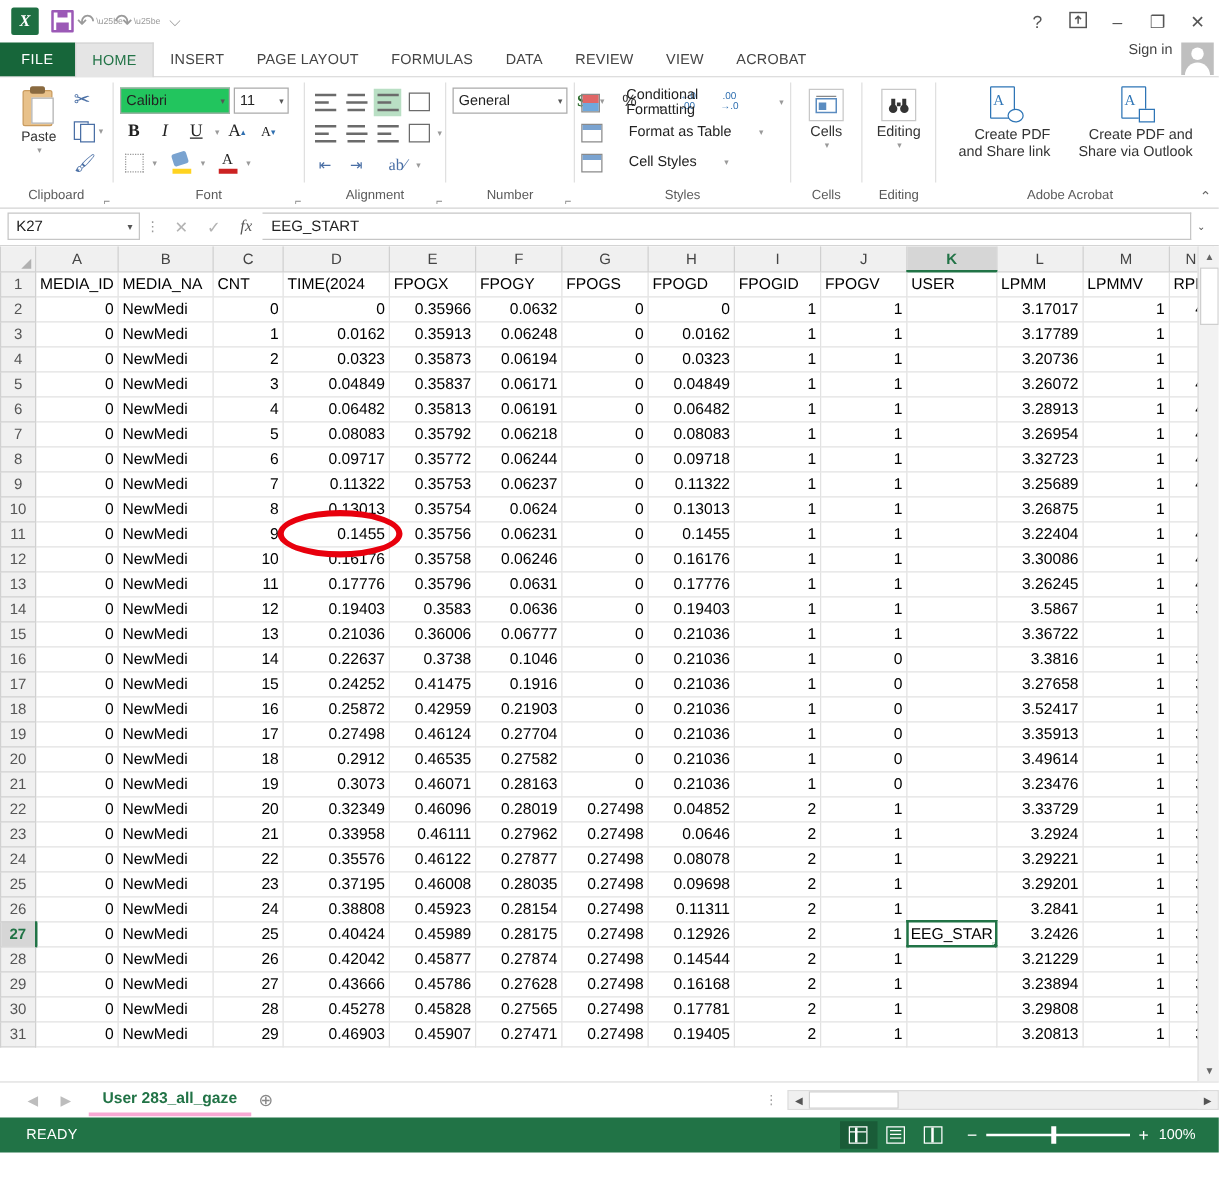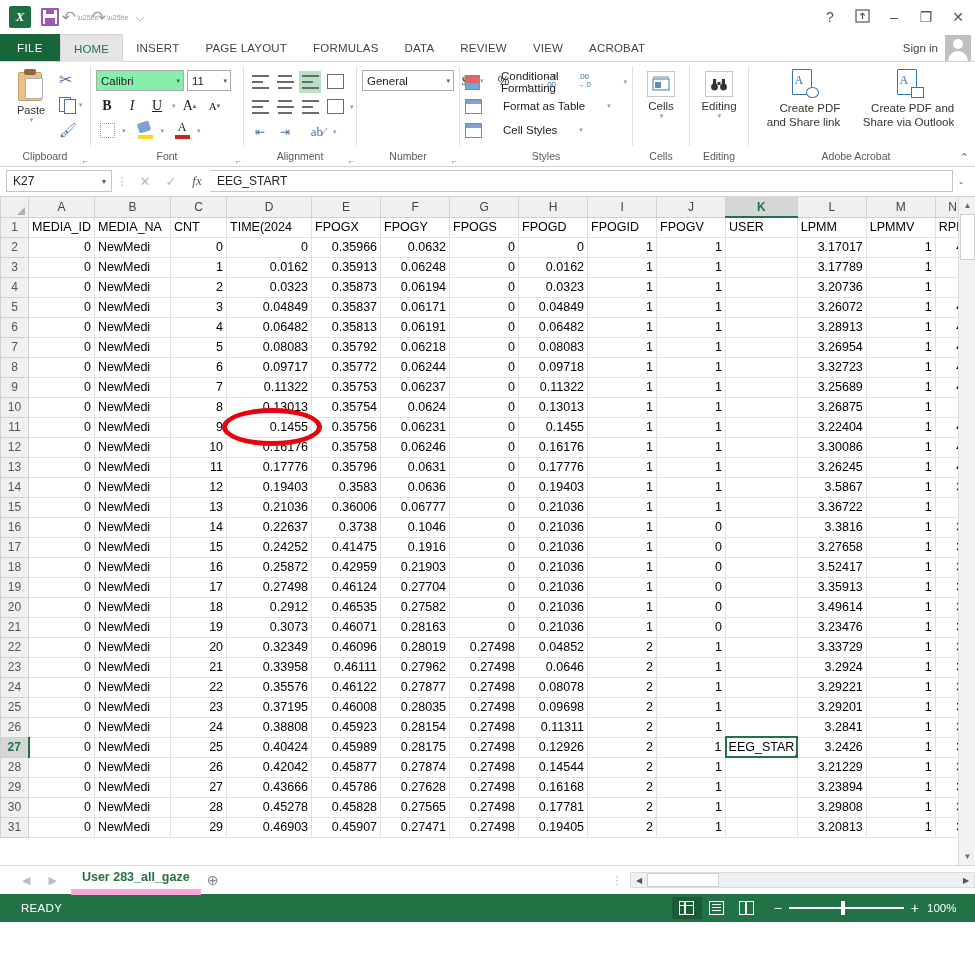--- a/index.html
+++ b/index.html
@@ -30,21 +30,21 @@
   .winbtn { font-size:14px; width:18px; text-align:center; }
 
   
   .tabstrip { height:28px; background:#fff; display:flex; align-items:stretch; position:relative;
               border-bottom:1px solid #d4d4d4; }
   .tab-file { background:#17663a; color:#fff; font-size:11.5px; letter-spacing:.4px; padding:0 17px;
               display:flex; align-items:center; }
   .tab { font-size:11.5px; color:#444; padding:0 13px; display:flex; align-items:center; letter-spacing:.2px; }
   .tab.active { background:#e5e5e5; color:#217346; border-left:1px solid #d4d4d4; border-right:1px solid #d4d4d4;
                 border-top:1px solid #d4d4d4; margin-bottom:-1px; }
-  .signin { margin-left:auto; display:flex; align-items:center; gap:7px; padding-right:4px; }
+  .signin { margin-left:auto; display:flex; gap:7px; padding-right:4px; }
   .signin-txt { font-size:11.5px; color:#444; }
   .avatar { width:26px; height:26px; background:#bfbfbf; position:relative; overflow:hidden; }
   .avatar:before { content:""; position:absolute; left:8px; top:4px; width:10px; height:10px; border-radius:50%; background:#fff; }
   .avatar:after { content:""; position:absolute; left:3px; top:16px; width:20px; height:14px; border-radius:10px 10px 0 0; background:#fff; }
 
   
   .ribbon { height:105px; background:#fff; border-bottom:1px solid #d4d4d4; display:flex; position:relative; }
   .grp { position:relative; height:105px; padding:3px 5px 0 5px; display:flex; flex-direction:column; }
   .grp-body { flex:1; display:flex; align-items:flex-start; }
   .grp-label { height:17px; font-size:10.5px; color:#5a5a5a; text-align:center; position:relative; }
@@ -63,21 +63,21 @@
   .cs-row { height:23px; display:flex; align-items:center; gap:3px; padding:0 2px; }
   .scissors { font-size:16px; color:#4a6fa5; }
   .copy-ico { width:16px; height:15px; position:relative; }
   .copy-ico:before{content:"";position:absolute;left:0;top:0;width:10px;height:13px;border:1.5px solid #4a6fa5;background:#fff;}
   .copy-ico:after{content:"";position:absolute;left:5px;top:2px;width:10px;height:13px;border:1.5px solid #4a6fa5;background:#fff;}
   .brush-ico { font-size:14px; color:#4a6fa5; }
 
   
   .font-grp { width:152px; }
   .fg-row { display:flex; align-items:center; gap:3px; height:25px; }
-  .fname-box { width:88px; height:21px; border:1px solid #ababab; background:#86efac; font-size:11.5px;
+  .fname-box { width:88px; height:21px; border:1px solid #ababab; background:#22c55e; font-size:11.5px;
                display:flex; align-items:center; padding-left:4px; color:#222; position:relative; }
   .fsize-box { width:44px; height:21px; border:1px solid #ababab; background:#fff; font-size:11.5px;
                display:flex; align-items:center; padding-left:4px; color:#222; position:relative; }
   .cbcaret { position:absolute; right:3px; font-size:7px; color:#555; }
   .btn-sq { min-width:22px; height:22px; display:flex; align-items:center; justify-content:center;
             font-size:12.5px; color:#222; }
   .bold-b { font-weight:bold; font-family:"Liberation Serif",serif; font-size:14px; }
   .ital-i { font-style:italic; font-family:"Liberation Serif",serif; font-size:14px; }
   .und-u  { text-decoration:underline; font-family:"Liberation Serif",serif; font-size:14px; }
   .growA { font-family:"Liberation Serif",serif; font-size:14px; }
@@ -176,21 +176,21 @@
                   font-size:8px; color:#666; background:#f2f2f2; }
   .vs-thumb { position:absolute; top:17px; left:1px; width:15px; height:46px; background:#fff;
               border:1px solid #cfcfcf; }
   .vs-dn { position:absolute; bottom:0; }
 
   
   .tabbar { height:29px; background:#fff; display:flex; align-items:center; border-top:1px solid #d8d8d8;
             padding-left:22px; }
   .navarrows { display:flex; gap:18px; padding-right:14px; color:#bdbdbd; font-size:11px; }
   .sheettab { font-size:12.5px; font-weight:bold; color:#217346; padding:4px 11px 5px 11px;
-              border-bottom:6px solid #f9a8d4; background:#fff; }
+              border-bottom:3px solid #f9a8d4; background:#fff; }
   .addsheet { width:24px; display:flex; align-items:center; justify-content:center; font-size:14px; color:#888; }
   .hsplit { margin-left:auto; display:flex; align-items:center; }
   .hdots { color:#9a9a9a; font-size:10px; padding:0 8px; }
   .hscroll { width:345px; height:16px; background:#f0f0f0; border:1px solid #dcdcdc; position:relative; display:flex; }
   .hs-arrow { width:16px; height:14px; display:flex; align-items:center; justify-content:center;
               font-size:8px; color:#555; background:#f0f0f0; }
   .hs-thumb { width:72px; height:14px; background:#fff; border:1px solid #cfcfcf; }
   .hs-right { margin-left:auto; }
 
   

